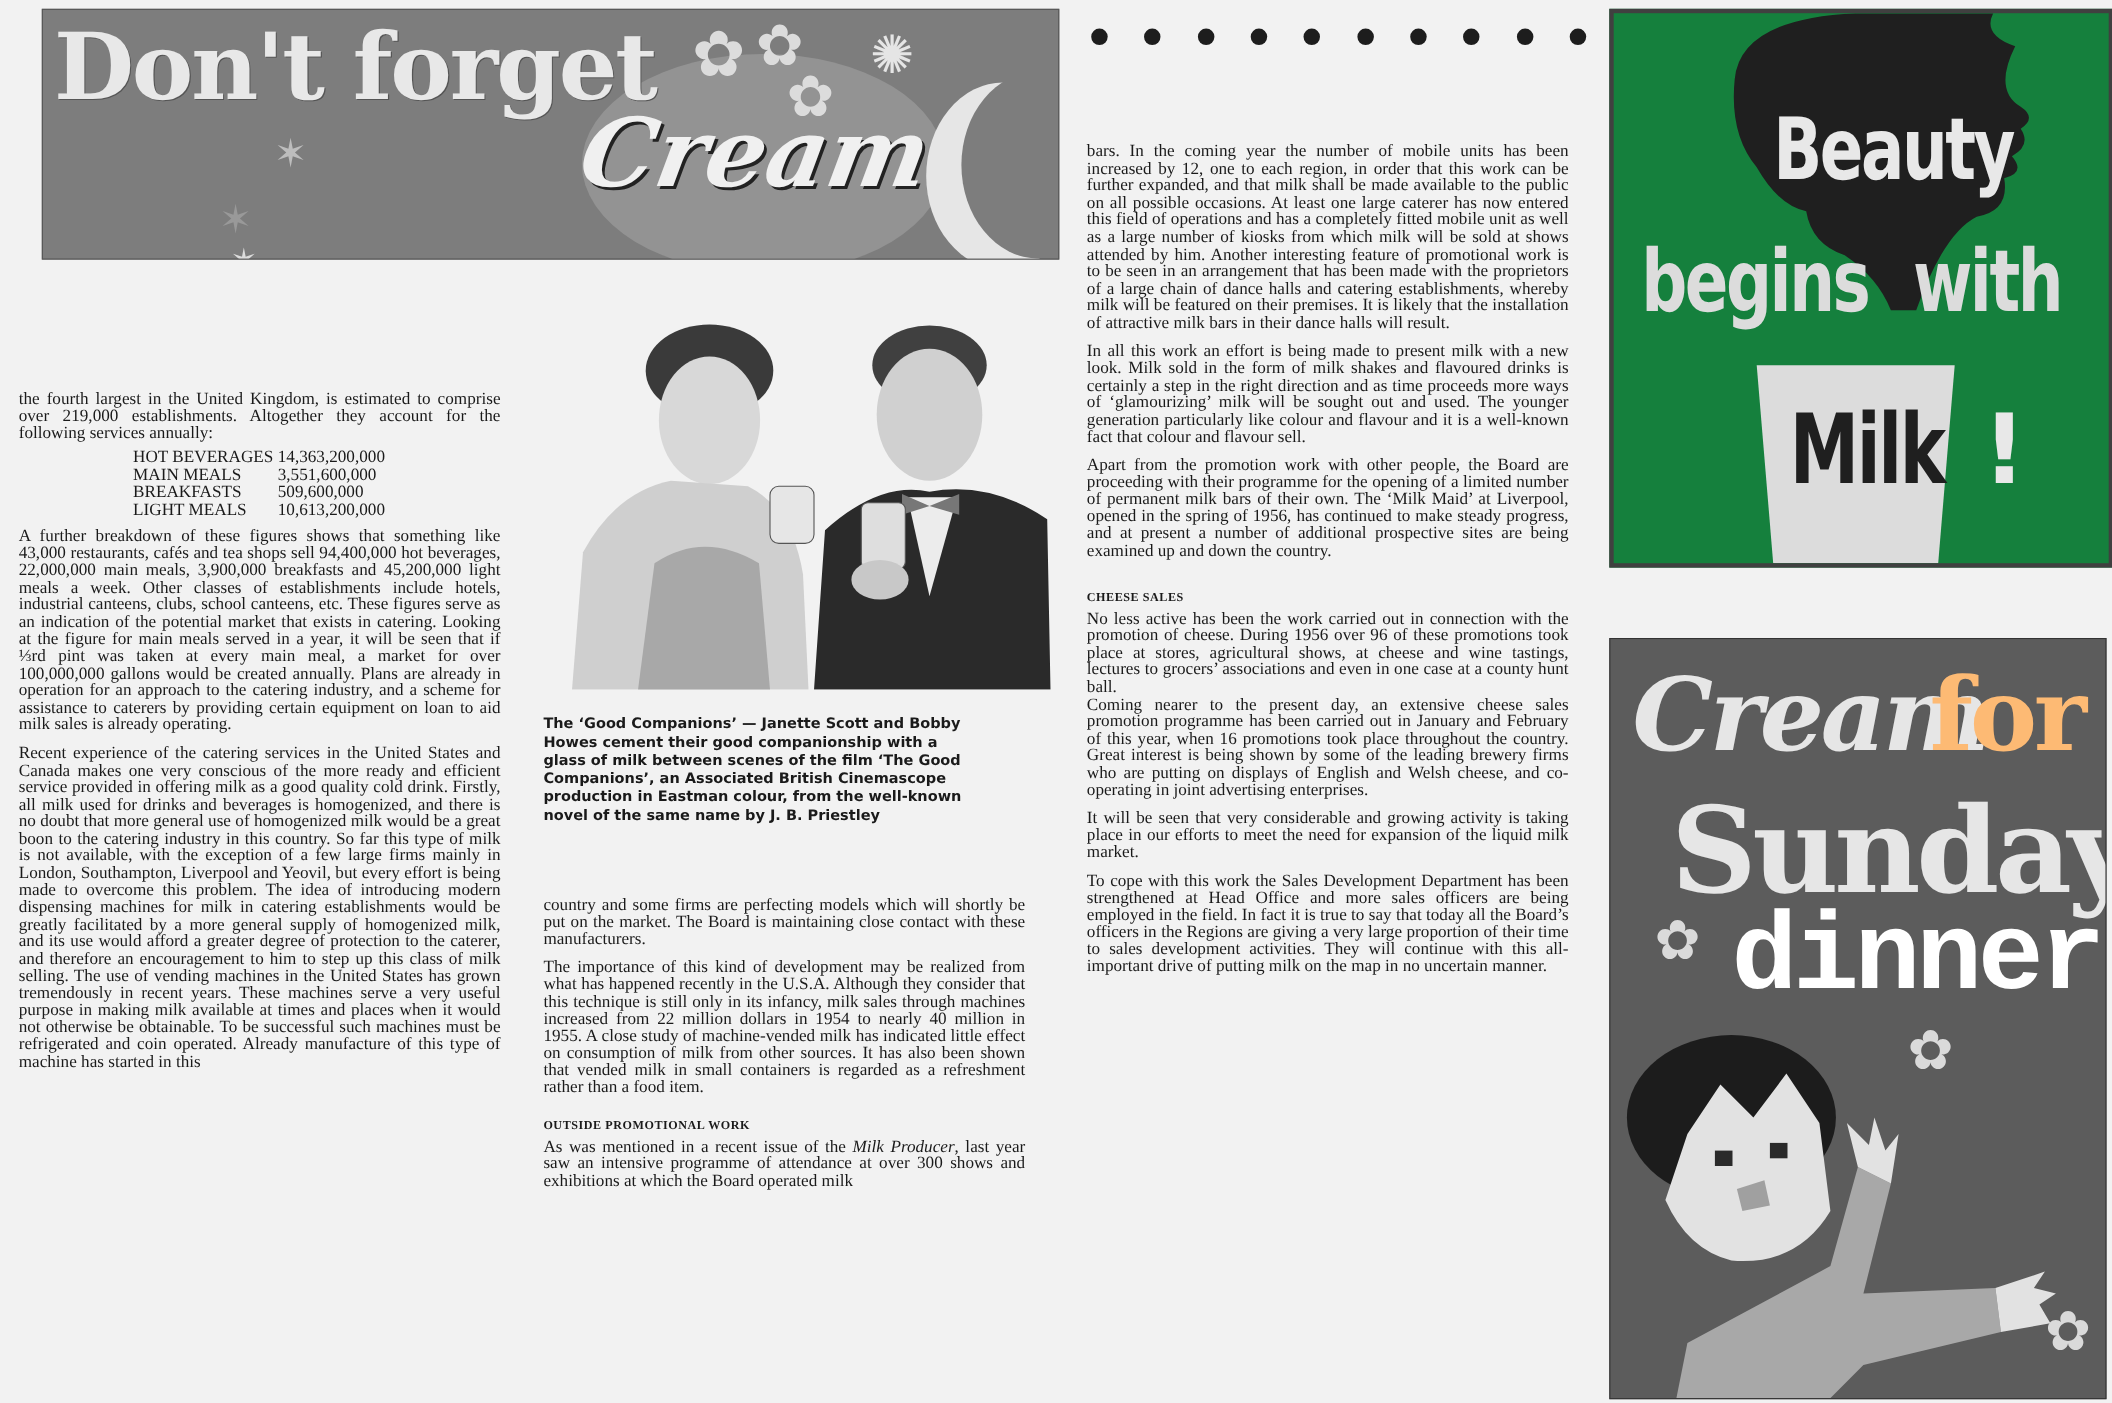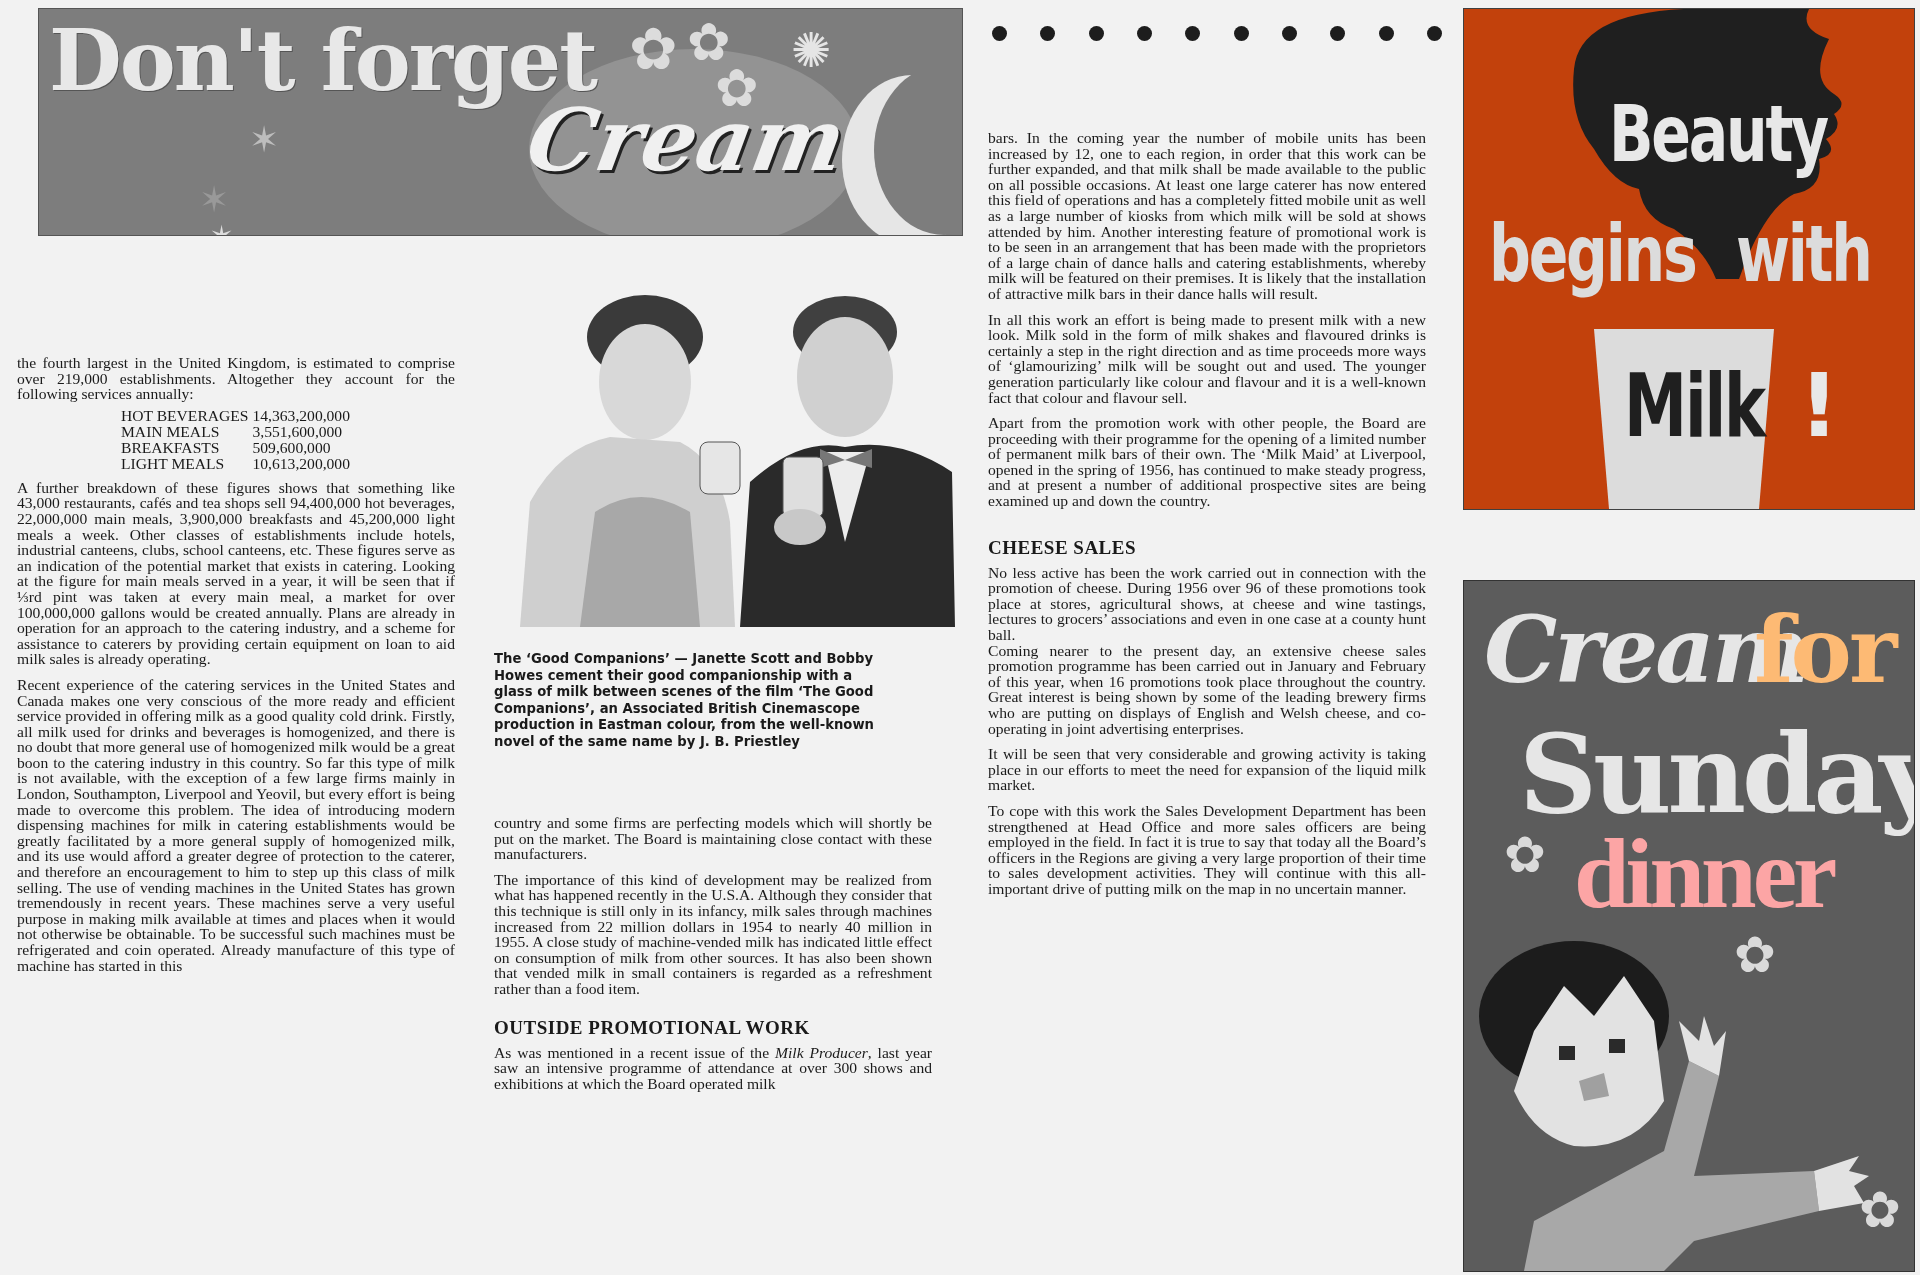--- a/index.html
+++ b/index.html
@@ -7,21 +7,21 @@
     width:1920px; height:1275px; position:relative; overflow:hidden;
     background:#f2f2f2; color:#1a1a1a;
     font-family:"Liberation Serif", "DejaVu Serif", serif;
   }
   .abs { position:absolute; }
   .col p, .col .para {
     margin:0 12px 10px 0; font-size:15.6px; line-height:15.6px; text-align:justify;
     hyphens:auto;
   }
   .heading {
-    font-family:"Liberation Serif", serif; font-weight:bold; font-size:19px;
+    font-family:"Liberation Serif", serif; font-weight:bold; font-size:11px;
     letter-spacing:0.5px; margin:0 0 6px 0;
   }
   .caption {
     font-family:"DejaVu Sans", sans-serif; font-weight:bold; font-size:13.2px;
     line-height:16.5px; color:#1a1a1a;
   }
   
   .banner {
     left:38px; top:8px; width:923px; height:226px; background:#7d7d7d;
     border:1px solid #555; overflow:hidden;
@@ -43,21 +43,21 @@
   .moon {
     position:absolute; width:140px; height:170px; border-radius:50%;
     box-shadow:-32px 10px 0 0 #e6e6e6; left:835px; top:56px;
   }
   
   .dots { left:992px; top:26px; width:450px; display:flex; justify-content:space-between; }
   .dot { width:15px; height:15px; border-radius:50%; background:#1d1d1d; }
   
   .photo { left:500px; top:262px; width:460px; height:365px; background:#f2f2f2; overflow:hidden; }
   
-  .poster1 { left:1463px; top:8px; width:450px; height:500px; background:#c2410c; border:1px solid #404040; overflow:hidden; }
+  .poster1 { left:1463px; top:8px; width:450px; height:500px; background:#15803d; border:4px solid #404040; overflow:hidden; }
   .poster2 { left:1463px; top:580px; width:450px; height:690px; background:#5c5c5c; border:1px solid #333; overflow:hidden; }
   .sans-bold { font-family:"DejaVu Sans", sans-serif; font-weight:bold; }
   table.services { border-collapse:collapse; margin:6px 0 8px 104px; font-size:15.6px; line-height:16px; }
   table.services td { padding:0; }
   table.services td.v { text-align:left; padding-left:4px; }
 </style>
 </head>
 <body>
 
 <div class="abs banner">
@@ -161,21 +161,21 @@
   <div class="abs sans-bold" style="left:25px;top:200px;font-size:78px;color:#dcdcdc;letter-spacing:-3px;transform:scaleX(0.75);transform-origin:left;">begins</div>
   <div class="abs sans-bold" style="left:272px;top:200px;font-size:78px;color:#dcdcdc;letter-spacing:-3px;transform:scaleX(0.75);transform-origin:left;">with</div>
   <div class="abs sans-bold" style="left:160px;top:345px;font-size:88px;color:#1f1f1f;letter-spacing:-3px;transform:scaleX(0.72);transform-origin:left;">Milk</div>
   <div class="abs sans-bold" style="left:335px;top:345px;font-size:88px;color:#e8e8e8;">!</div>
 </div>
 
 <div class="abs poster2">
   <div class="abs" style="left:20px;top:15px;font-size:92px;color:#e6e6e6;font-family:'DejaVu Serif',serif;font-style:italic;font-weight:bold;letter-spacing:-3px;">Cream</div>
   <div class="abs" style="left:290px;top:15px;font-size:92px;color:#fdba74;font-family:'DejaVu Serif',serif;font-weight:bold;letter-spacing:-3px;">for</div>
   <div class="abs" style="left:55px;top:130px;font-size:108px;color:#e6e6e6;font-family:'DejaVu Serif',serif;font-weight:bold;letter-spacing:-4px;">Sunday</div>
-  <div class="abs" style="left:110px;top:235px;font-size:100px;color:#fca5a5;font-family:Liberation Serif, serif;font-weight:bold;letter-spacing:-4px;">dinner</div>
+  <div class="abs" style="left:110px;top:235px;font-size:100px;color:#ffffff;font-family:Liberation Mono, monospace;font-weight:bold;letter-spacing:-4px;">dinner</div>
   <span class="abs" style="left:40px;top:245px;font-size:50px;color:#dadada;">✿</span>
   <span class="abs" style="left:270px;top:345px;font-size:50px;color:#dadada;">✿</span>
   <span class="abs" style="left:395px;top:600px;font-size:50px;color:#dadada;">✿</span>
   <svg class="abs" style="left:0;top:340px;" width="450" height="350" viewBox="0 0 450 350">
     <ellipse cx="110" cy="95" rx="95" ry="75" fill="#1c1c1c"></ellipse>
     <path d="M70 110 L100 65 L130 95 L160 55 L190 100 L200 180 Q170 230 110 225 Q70 215 50 170 Z" fill="#e2e2e2"></path>
     <rect x="95" y="125" width="16" height="14" fill="#2a2a2a"></rect>
     <rect x="145" y="118" width="16" height="14" fill="#2a2a2a"></rect>
     <path d="M115 160 L140 152 L145 175 L120 180 Z" fill="#a0a0a0"></path>
     <path d="M60 350 L70 300 L200 230 L225 140 L255 155 L230 255 L350 250 L355 290 L230 320 L200 350 Z" fill="#a8a8a8"></path>

